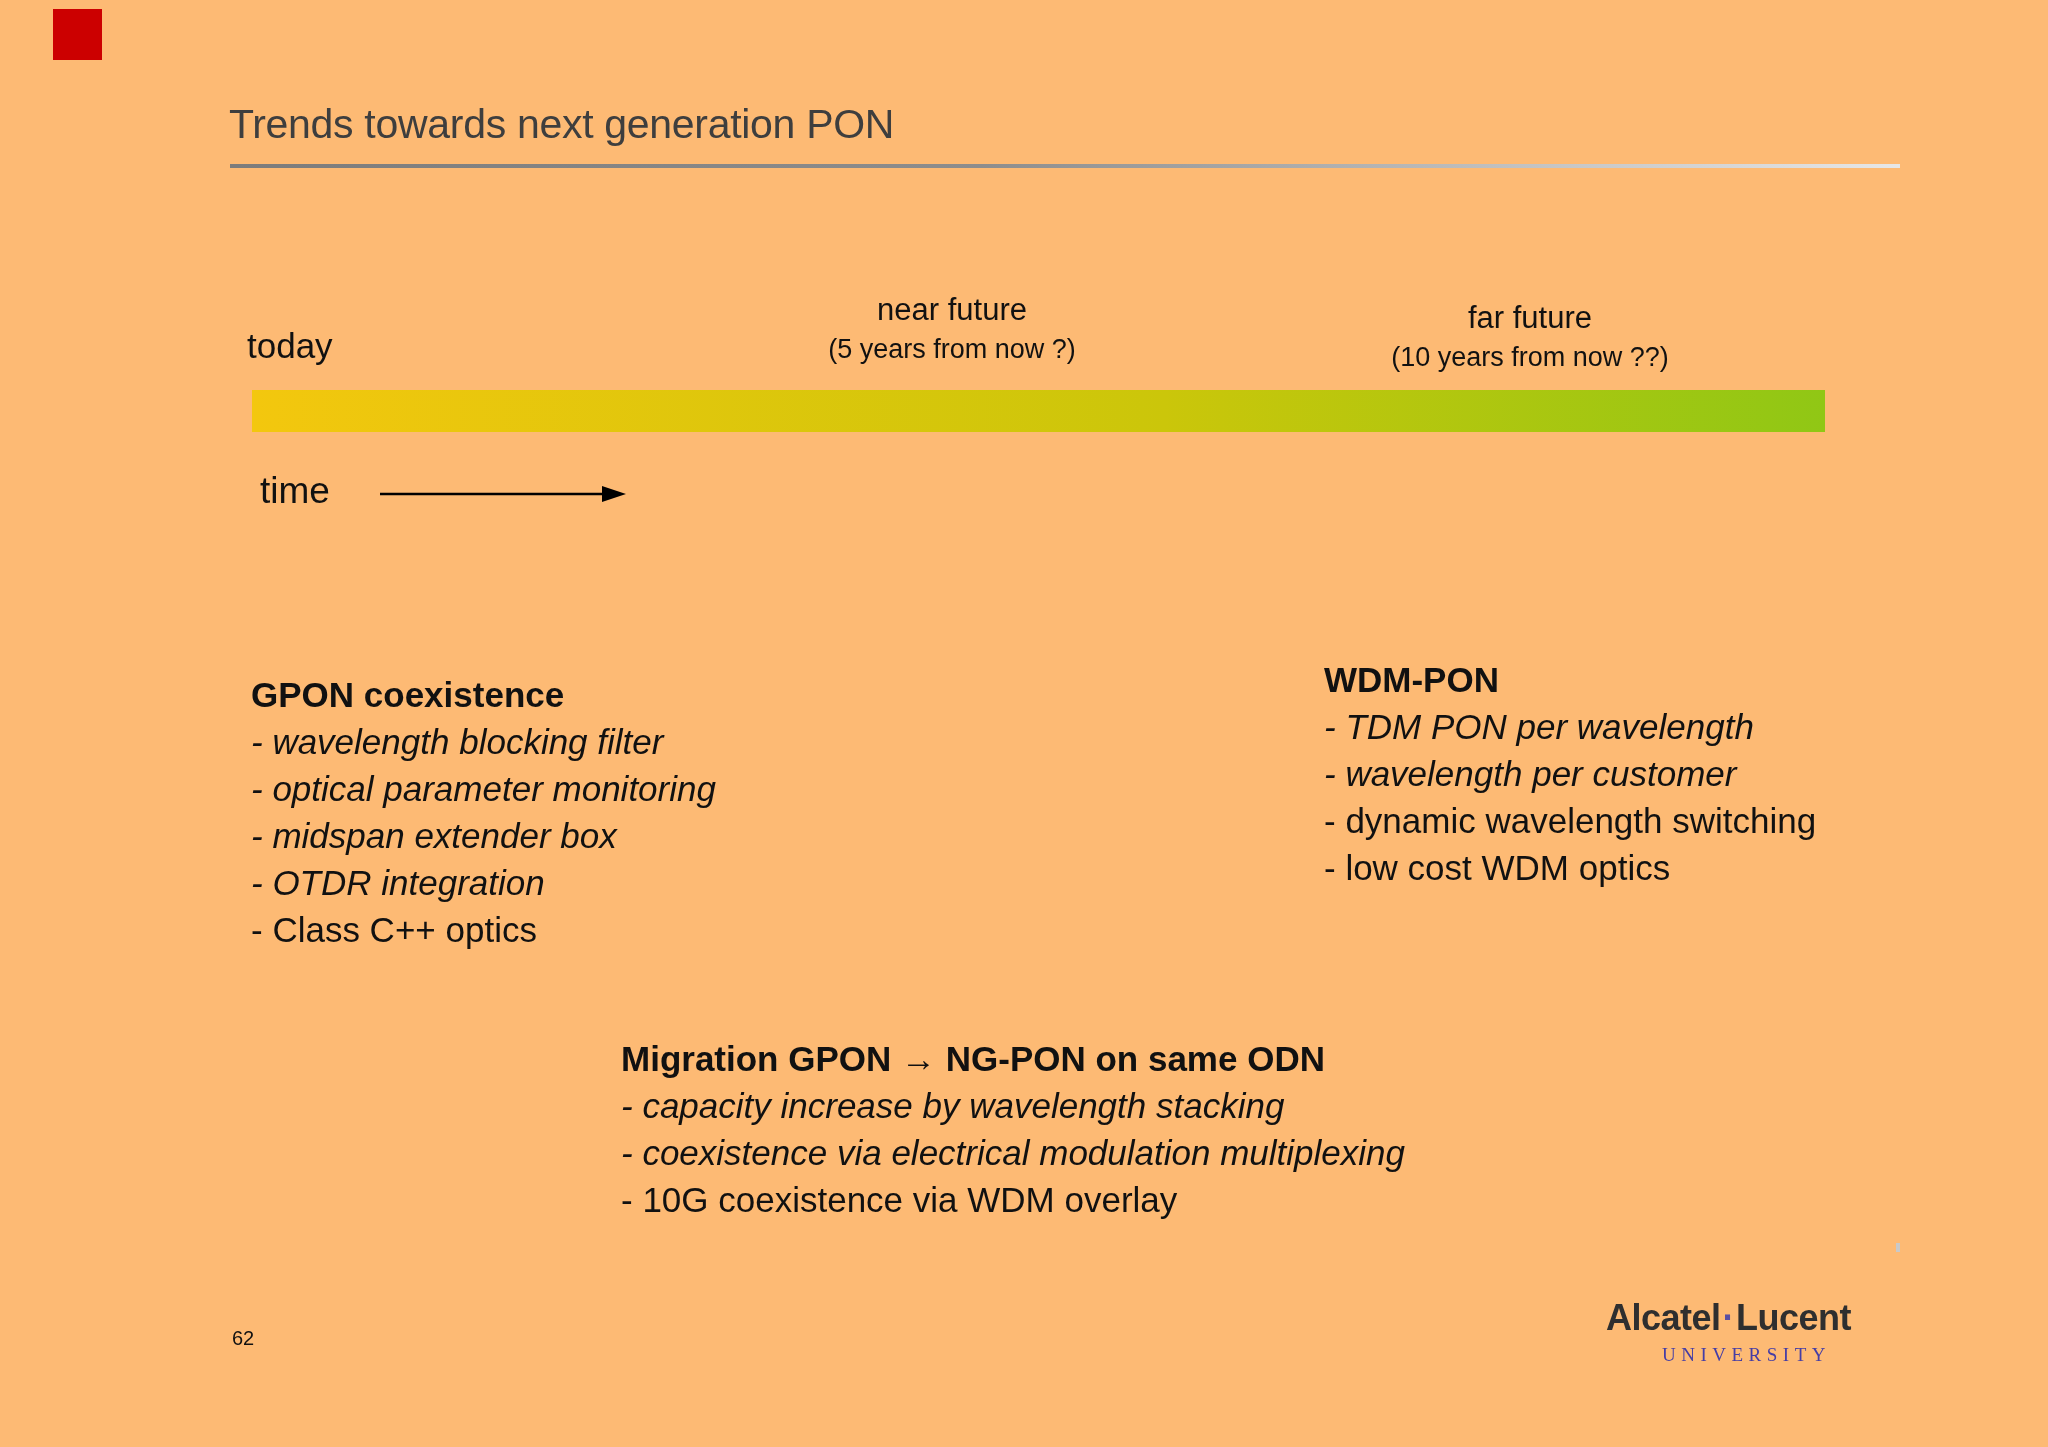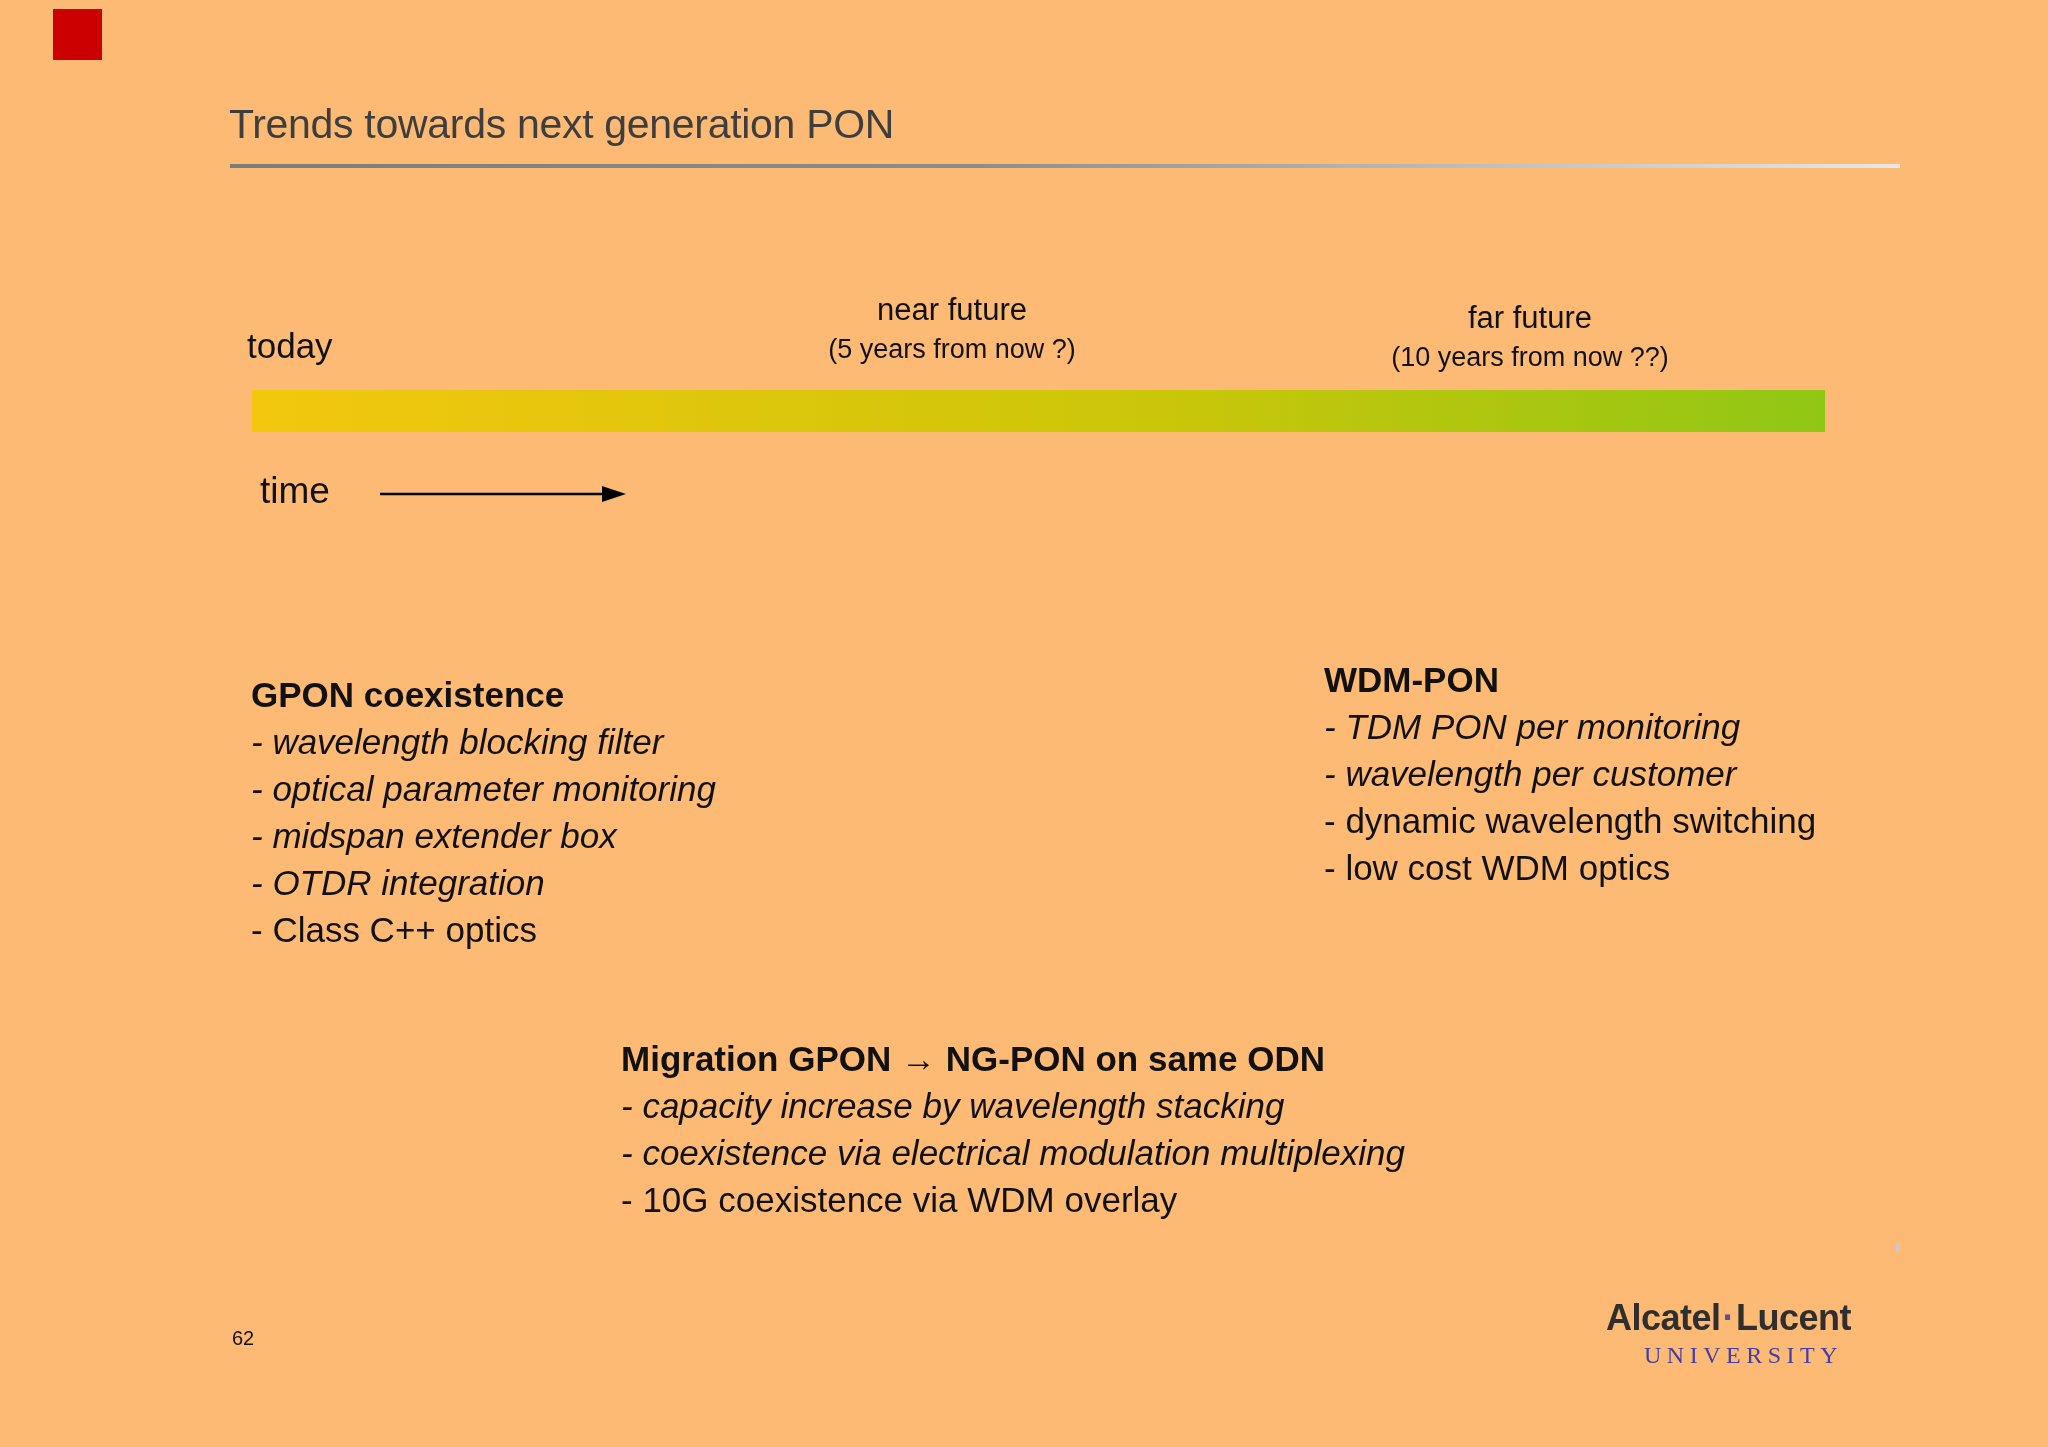--- a/index.html
+++ b/index.html
@@ -57,23 +57,23 @@
     font-size:20px;line-height:24px;
   }
   .logo{left:1606px;top:1298px;width:232px;text-align:left;}
   .logo-brand{
     font-size:36px;line-height:40px;
     font-weight:600;color:#2F2F2F;
     letter-spacing:-0.5px;white-space:nowrap;
   }
   .logo-dot{color:#5A4FA2;padding:0 2px;}
   .logo-univ{
-    margin-top:6px;margin-left:38px;
+    margin-top:6px;margin-left:56px;
     font-family:"Liberation Serif", serif;
-    font-size:24px;line-height:22px;
+    font-size:19px;line-height:22px;
     letter-spacing:5.5px;
     color:#453DA5;
     white-space:nowrap;
   }
   .speck{
     left:1896px;top:1243px;width:4px;height:9px;
     background:#c9c9c9;
   }
 </style>
 </head>
@@ -113,21 +113,21 @@
         <div class="bullet it">- optical parameter monitoring</div>
         <div class="bullet it">- midspan extender box</div>
         <div class="bullet it">- OTDR integration</div>
         <div class="bullet">- Class C++ optics</div>
       </div>
   </div>
 
   <div class="abs text-block block-wdm">
     <div class="block-heading">WDM-PON</div>
     <div>
-        <div class="bullet it">- TDM PON per monitoring</div>
+        <div class="bullet it">- TDM PON per wavelength</div>
         <div class="bullet it">- wavelength per customer</div>
         <div class="bullet">- dynamic wavelength switching</div>
         <div class="bullet">- low cost WDM optics</div>
       </div>
   </div>
 
   <div class="abs text-block block-migration">
     <div class="block-heading">Migration GPON → NG-PON on same ODN</div>
     <div>
         <div class="bullet it">- capacity increase by wavelength stacking</div>

